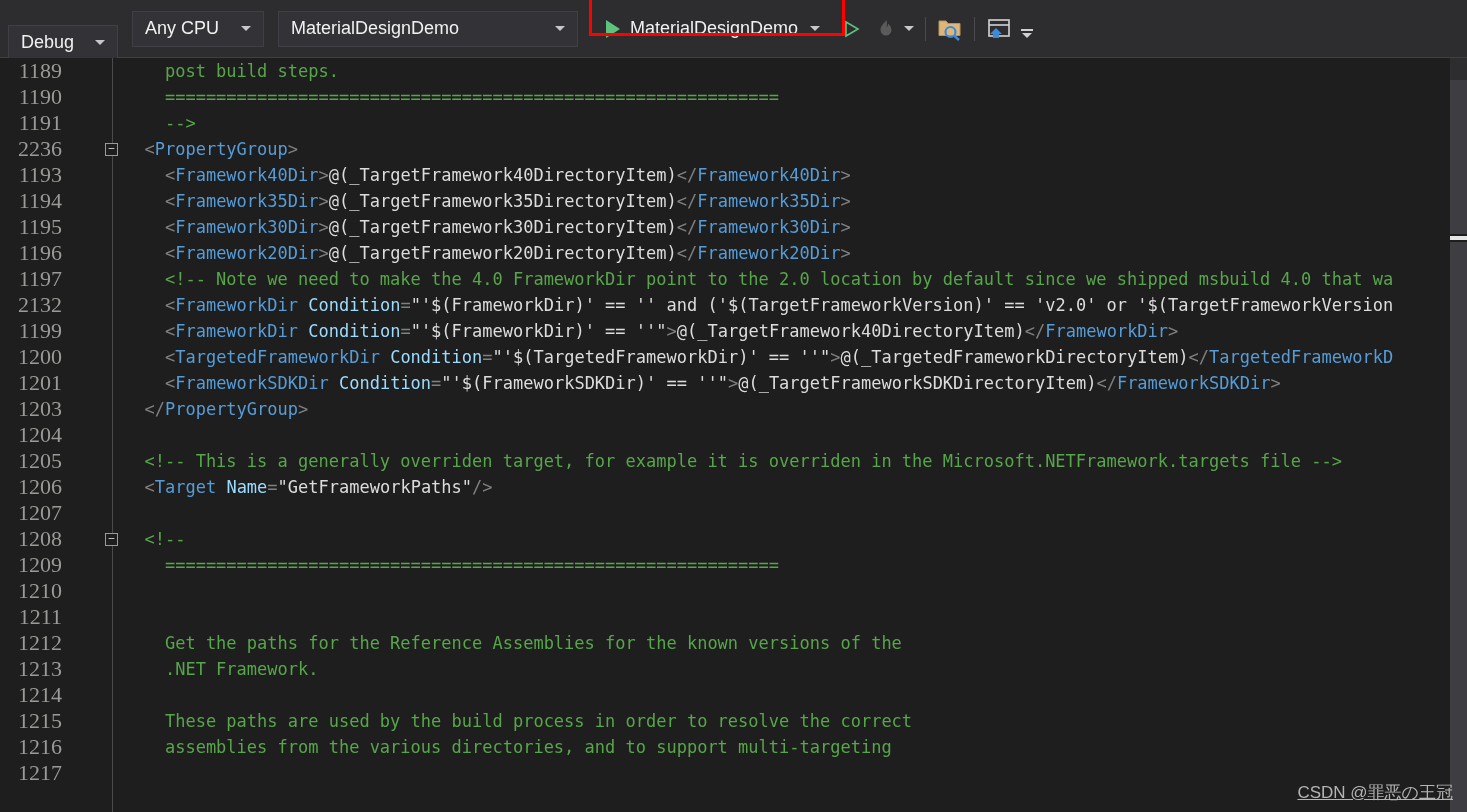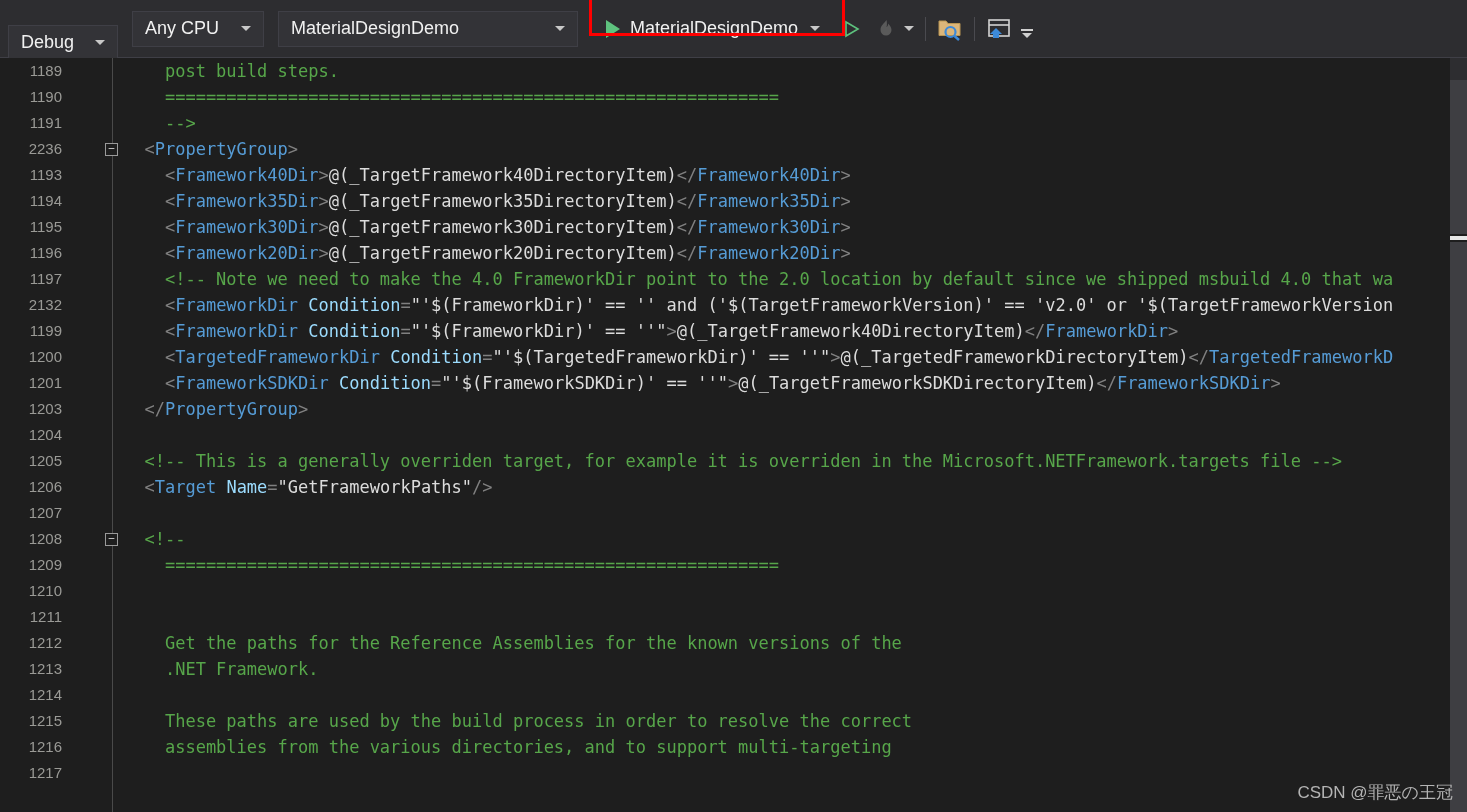--- a/index.html
+++ b/index.html
@@ -125,22 +125,22 @@
     position: relative;
     height: 26px; line-height: 26px;
     white-space: pre;
     font-family: "DejaVu Sans Mono", "Liberation Mono", monospace;
     font-size: 17px;
   }
   .lnum {
     position: absolute; left: 0; top: 0;
     width: 62px; text-align: right;
     color: #9a9a96;
-    font-family: Liberation Sans, sans-serif;
-    font-size: 15px;
+    font-family: Liberation Serif, serif;
+    font-size: 22px;
   }
   .ctext {
     position: absolute; left: 124px; top: 0;
     color: #dcdcdc;
   }
   .fold {
     position: absolute; left: 105px; top: 7px;
     width: 13px; height: 13px;
     border: 1px solid #9a9a9a;
     background: #1e1e1e;
@@ -176,20 +176,21 @@
   #vscroll-top-cap {
     position: absolute; left: 0; top: 0;
     width: 17px; height: 22px;
     background: #2d2d30;
   }
   #watermark {
     position: absolute; right: 14px; bottom: 8px;
     color: #b4b4b4; font-size: 17px;
     font-family: "Liberation Sans", sans-serif;
     pointer-events: none;
+    text-decoration: underline;
   }
 </style>
 </head>
 <body>
 
 <div id="toolbar">
 
   <div class="combo" id="combo-config">
     <span class="combo-label">Debug</span>
     <span class="caret"></span>

